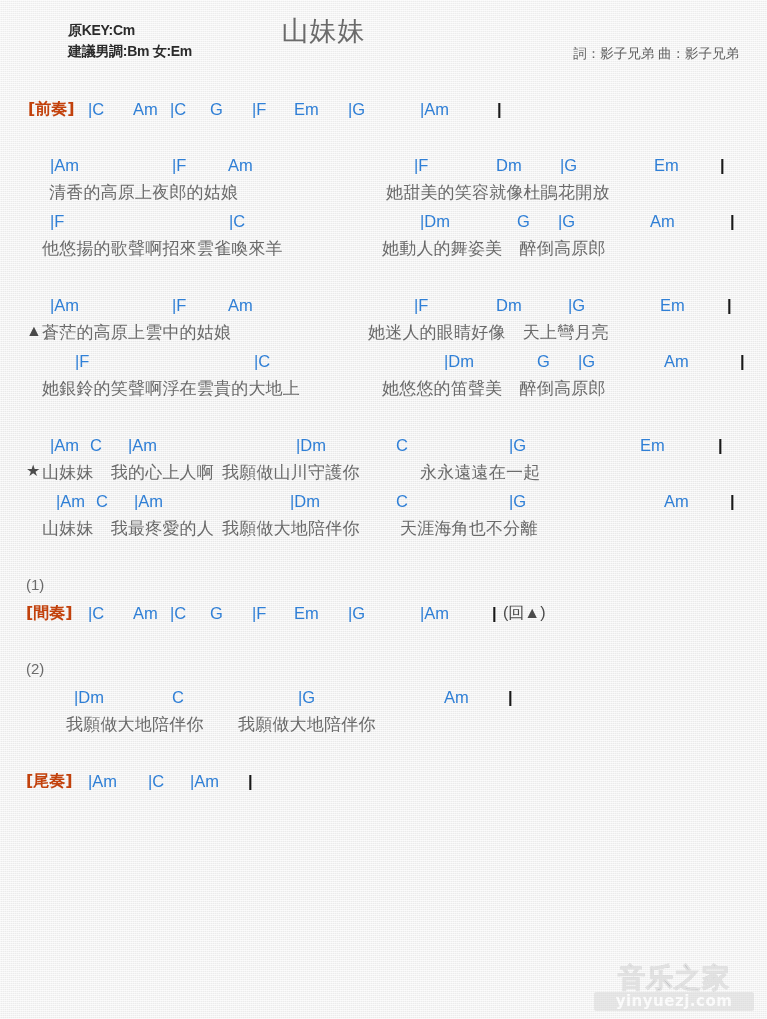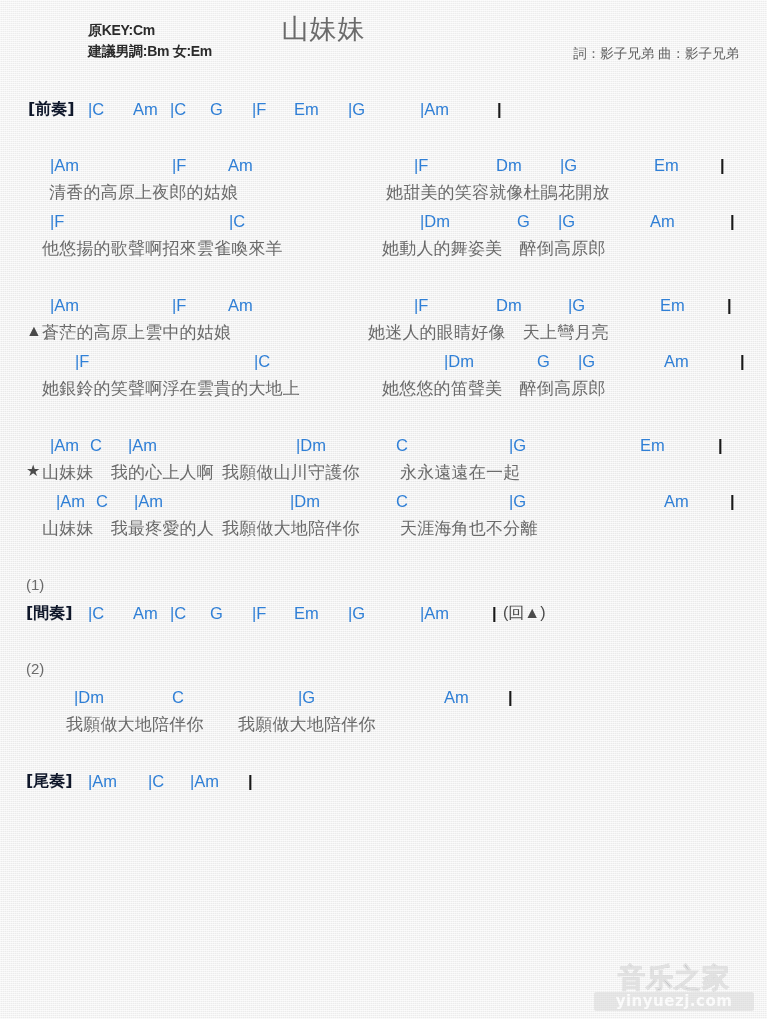--- a/index.html
+++ b/index.html
@@ -30,32 +30,31 @@
   .key-block {
     position: absolute;
     left: 68px;
     top: 20px;
     font-size: 14px;
     line-height: 21px;
     color: #2b2b2b;
     font-weight: 700;
     letter-spacing: -0.3px;
     white-space: nowrap;
-    margin-left: 20px;
   }
   .song-title {
     position: absolute;
     left: 0;
     top: 14px;
     width: 647px;
     text-align: center;
     font-size: 27px;
     line-height: 34px;
     color: #6b6b6b;
-    font-family: Liberation Mono, monospace;
+    font-family: Liberation Sans, sans-serif;
     letter-spacing: 1px;
   }
   .credits {
     position: absolute;
     right: 28px;
     top: 42px;
     text-align: left;
     font-size: 13.5px;
     line-height: 23px;
     color: #5f5f5f;
@@ -100,21 +99,21 @@
     font-weight: 600;
   }
   .lyric {
     color: #6a6a6a;
     font-size: 17px;
     font-family: "DejaVu Sans", sans-serif;
     letter-spacing: 0.2px;
     line-height: 22px;
   }
   .section-label {
-    color: #0f172a;
+    color: #c2410c;
     font-size: 16px;
     font-weight: 700;
     font-family: "DejaVu Sans", sans-serif;
   }
   .marker {
     color: #4a4a4a;
     font-size: 16px;
   }
   .ending-num {
     color: #6a6a6a;
@@ -251,21 +250,21 @@
     <span class="tok chord" style="left:296px">|Dm</span>
     <span class="tok chord" style="left:396px">C</span>
     <span class="tok chord" style="left:509px">|G</span>
     <span class="tok chord" style="left:640px">Em</span>
     <span class="tok bar" style="left:718px">|</span>
   </div>
   <div class="row" style="top:461px">
     <span class="tok marker" style="left:26px">★</span>
     <span class="tok lyric" style="left:42px">山妹妹　我的心上人啊</span>
     <span class="tok lyric" style="left:222px">我願做山川守護你</span>
-    <span class="tok lyric" style="left:400px">永永遠遠在一起</span>
+    <span class="tok lyric" style="left:420px">永永遠遠在一起</span>
   </div>
 
   <div class="row" style="top:491px">
     <span class="tok chord" style="left:56px">|Am</span>
     <span class="tok chord" style="left:96px">C</span>
     <span class="tok chord" style="left:134px">|Am</span>
     <span class="tok chord" style="left:290px">|Dm</span>
     <span class="tok chord" style="left:396px">C</span>
     <span class="tok chord" style="left:509px">|G</span>
     <span class="tok chord" style="left:664px">Am</span>

